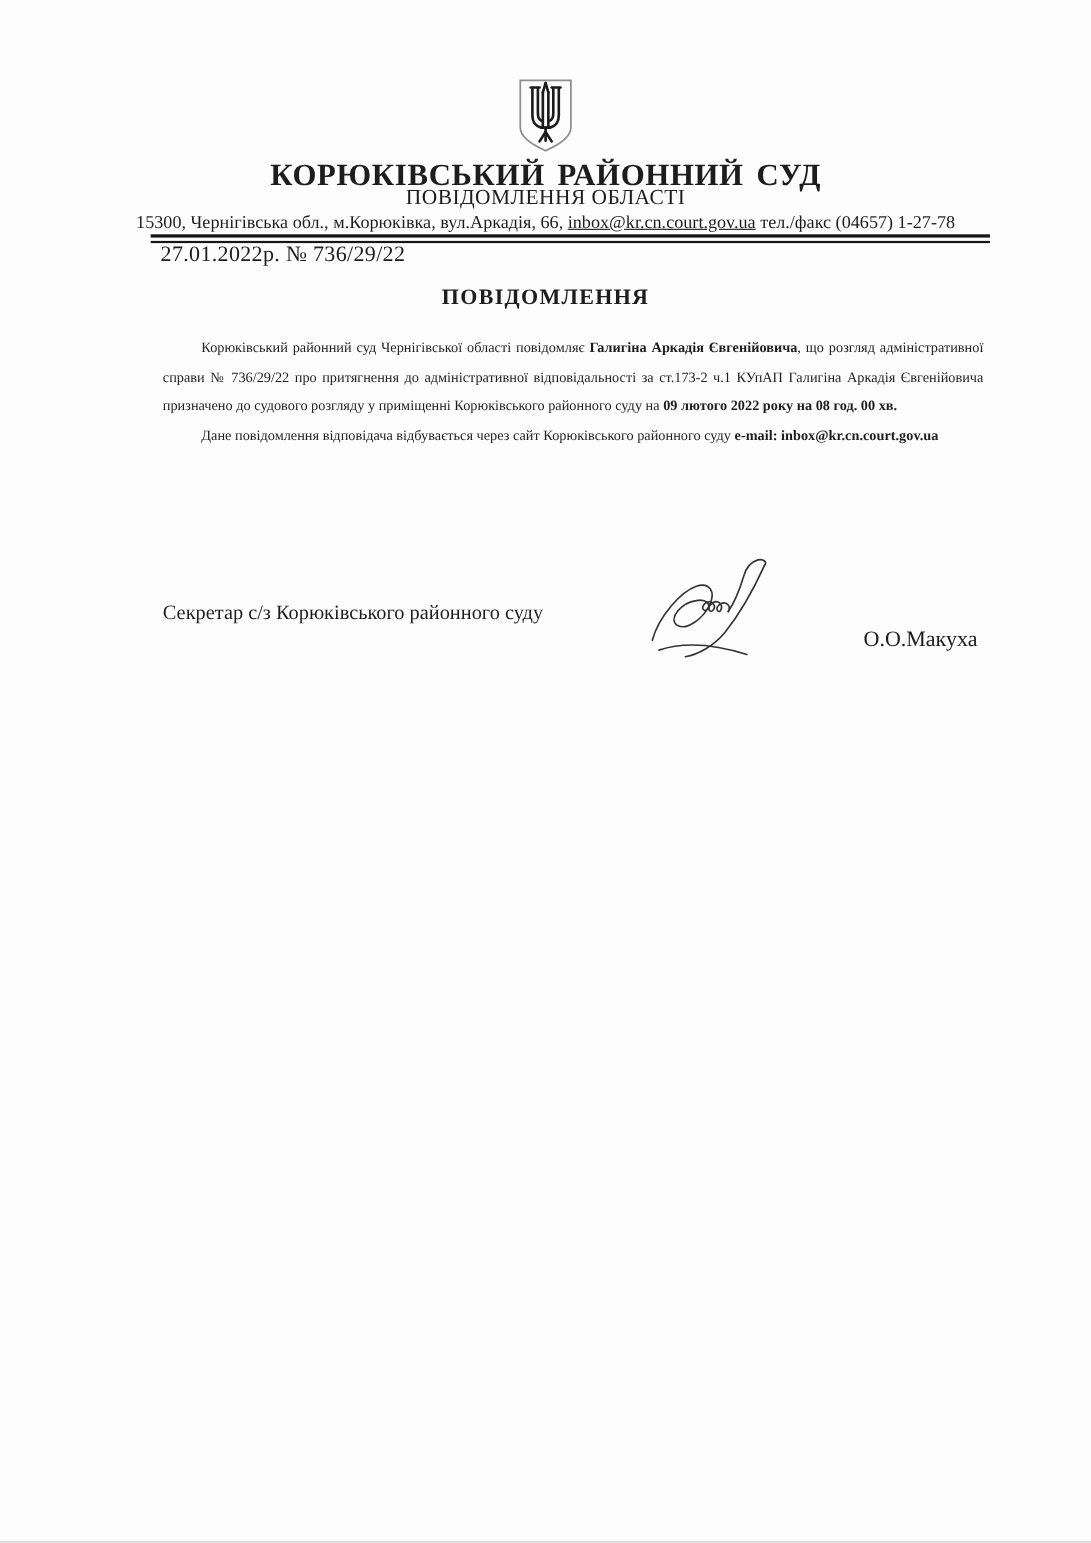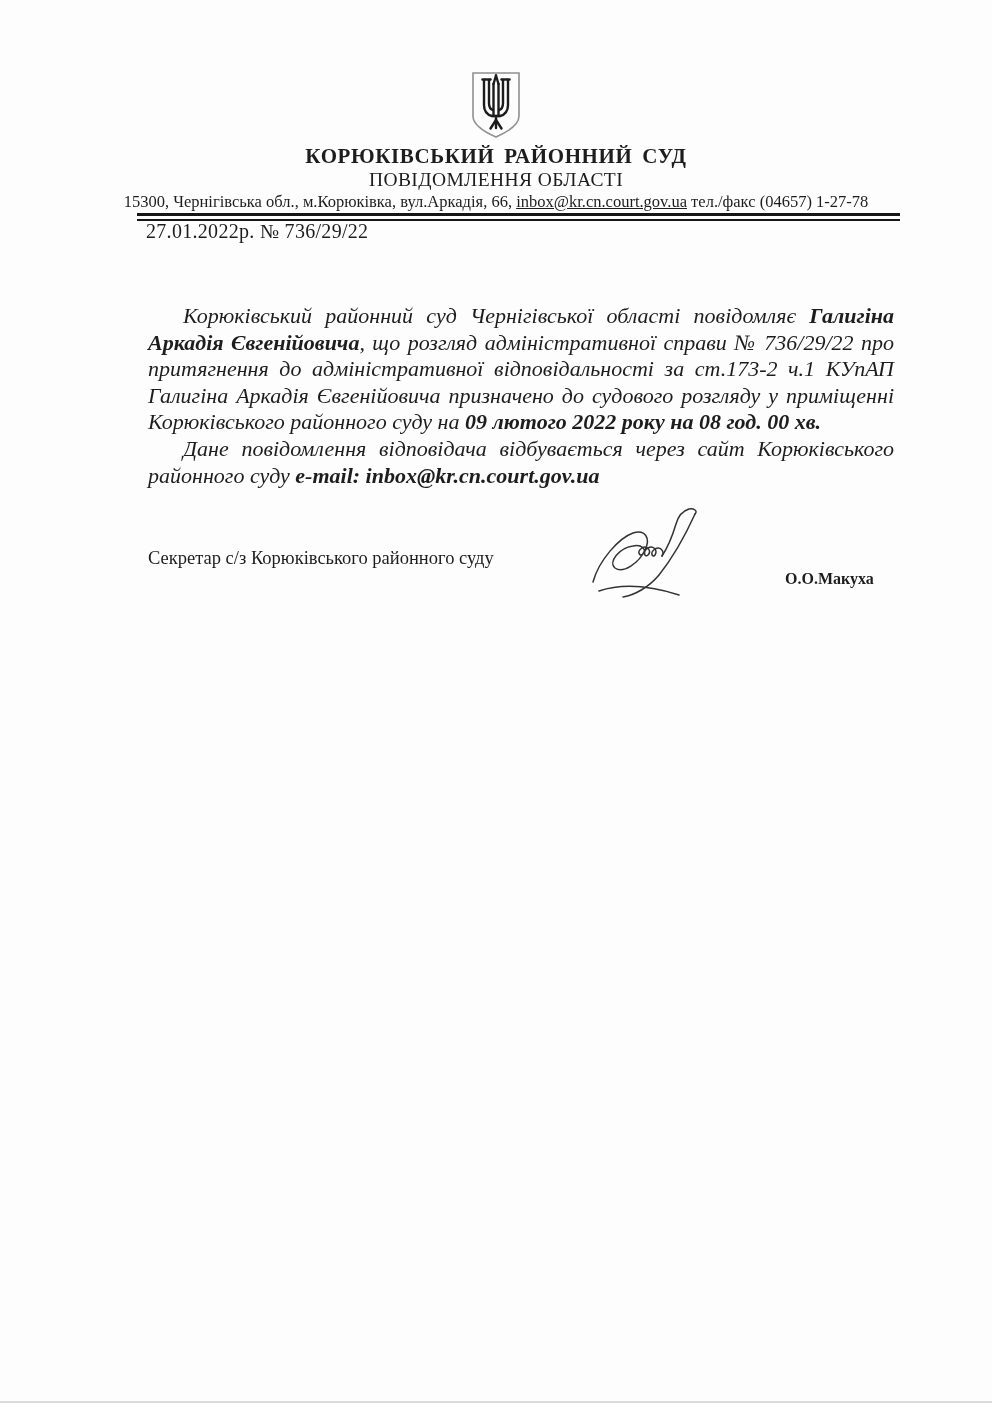--- a/index.html
+++ b/index.html
@@ -10,21 +10,21 @@
     background:#fdfdfd;
     font-family:"Liberation Serif","DejaVu Serif",serif;
     color:#1d1d1d;
     overflow:hidden;
   }
   .emblem{
     position:absolute;top:71px;left:470px;width:52px;height:68px;
   }
   .court-name{
     position:absolute;top:144px;left:0;width:100%;
-    text-align:center;font-size:21px;font-weight:bold;
+    text-align:center;font-size:28px;font-weight:bold;
     letter-spacing:0.6px;word-spacing:4px;
   }
   .region{
     position:absolute;top:169px;left:0;width:100%;
     text-align:center;font-size:19.5px;letter-spacing:0.4px;
   }
   .address{
     position:absolute;top:192px;left:0;width:100%;
     text-align:center;font-size:16.5px;white-space:nowrap;
   }
@@ -36,32 +36,32 @@
   .ref{
     position:absolute;left:146px;top:220px;
     font-size:20px;letter-spacing:0.3px;
   }
   .doc-title{
     position:absolute;top:259px;left:0;width:100%;
     text-align:center;font-size:20px;font-weight:bold;letter-spacing:1.2px;
   }
   .body-text{
     position:absolute;left:148px;top:303px;width:746px;
-    font-size:22px;line-height:26.6px;text-align:justify;font-style:italic;
+    font-size:13px;line-height:26.6px;text-align:justify;
   }
   .body-text p{margin:0;text-indent:35px;}
   .sig-role{
     position:absolute;left:148px;top:546px;
     font-size:18.5px;line-height:25.5px;
   }
   .sig-mark{
     position:absolute;left:583px;top:496px;width:140px;height:108px;
   }
   .sig-name{
-    position:absolute;left:785px;top:570px;font-size:16px;font-weight:bold;
+    position:absolute;left:785px;top:570px;font-size:20px;
   }
   .scan-edge{
     position:absolute;left:0;bottom:0;width:100%;height:2px;
     background:#dcdcdc;
   }
   b{font-weight:bold;}
 </style>
 </head>
 <body>
 
@@ -91,20 +91,21 @@
 
   <div class="court-name">КОРЮКІВСЬКИЙ РАЙОННИЙ СУД</div>
   <div class="region">ПОВІДОМЛЕННЯ ОБЛАСТІ</div>
 
   <div class="address"><span>15300, Чернігівська обл., м.Корюківка, вул.Аркадія, 66, </span><span class="email">inbox@kr.cn.court.gov.ua</span><span> тел./факс (04657) 1-27-78</span></div>
 
   <div class="rule"></div>
 
   <div class="ref">27.01.2022р. № 736/29/22</div>
 
+  <div class="doc-title">ПОВІДОМЛЕННЯ</div>
 
   <div class="body-text">
     <p><span>Корюківський районний суд Чернігівської області повідомляє </span><b>Галигіна Аркадія Євгенійовича</b><span>, що розгляд адміністративної справи № 736/29/22 про притягнення до адміністративної відповідальності за ст.173-2 ч.1 КУпАП Галигіна Аркадія Євгенійовича призначено до судового розгляду у приміщенні Корюківського районного суду на </span><b>09 лютого 2022 року на 08 год. 00 хв.</b></p>
     <p><span>Дане повідомлення відповідача відбувається через сайт Корюківського районного суду </span><b>e-mail: inbox@kr.cn.court.gov.ua</b></p>
   </div>
 
   <div class="sig-role">
     <div>Секретар с/з Корюківського районного суду</div>
   </div>
 

